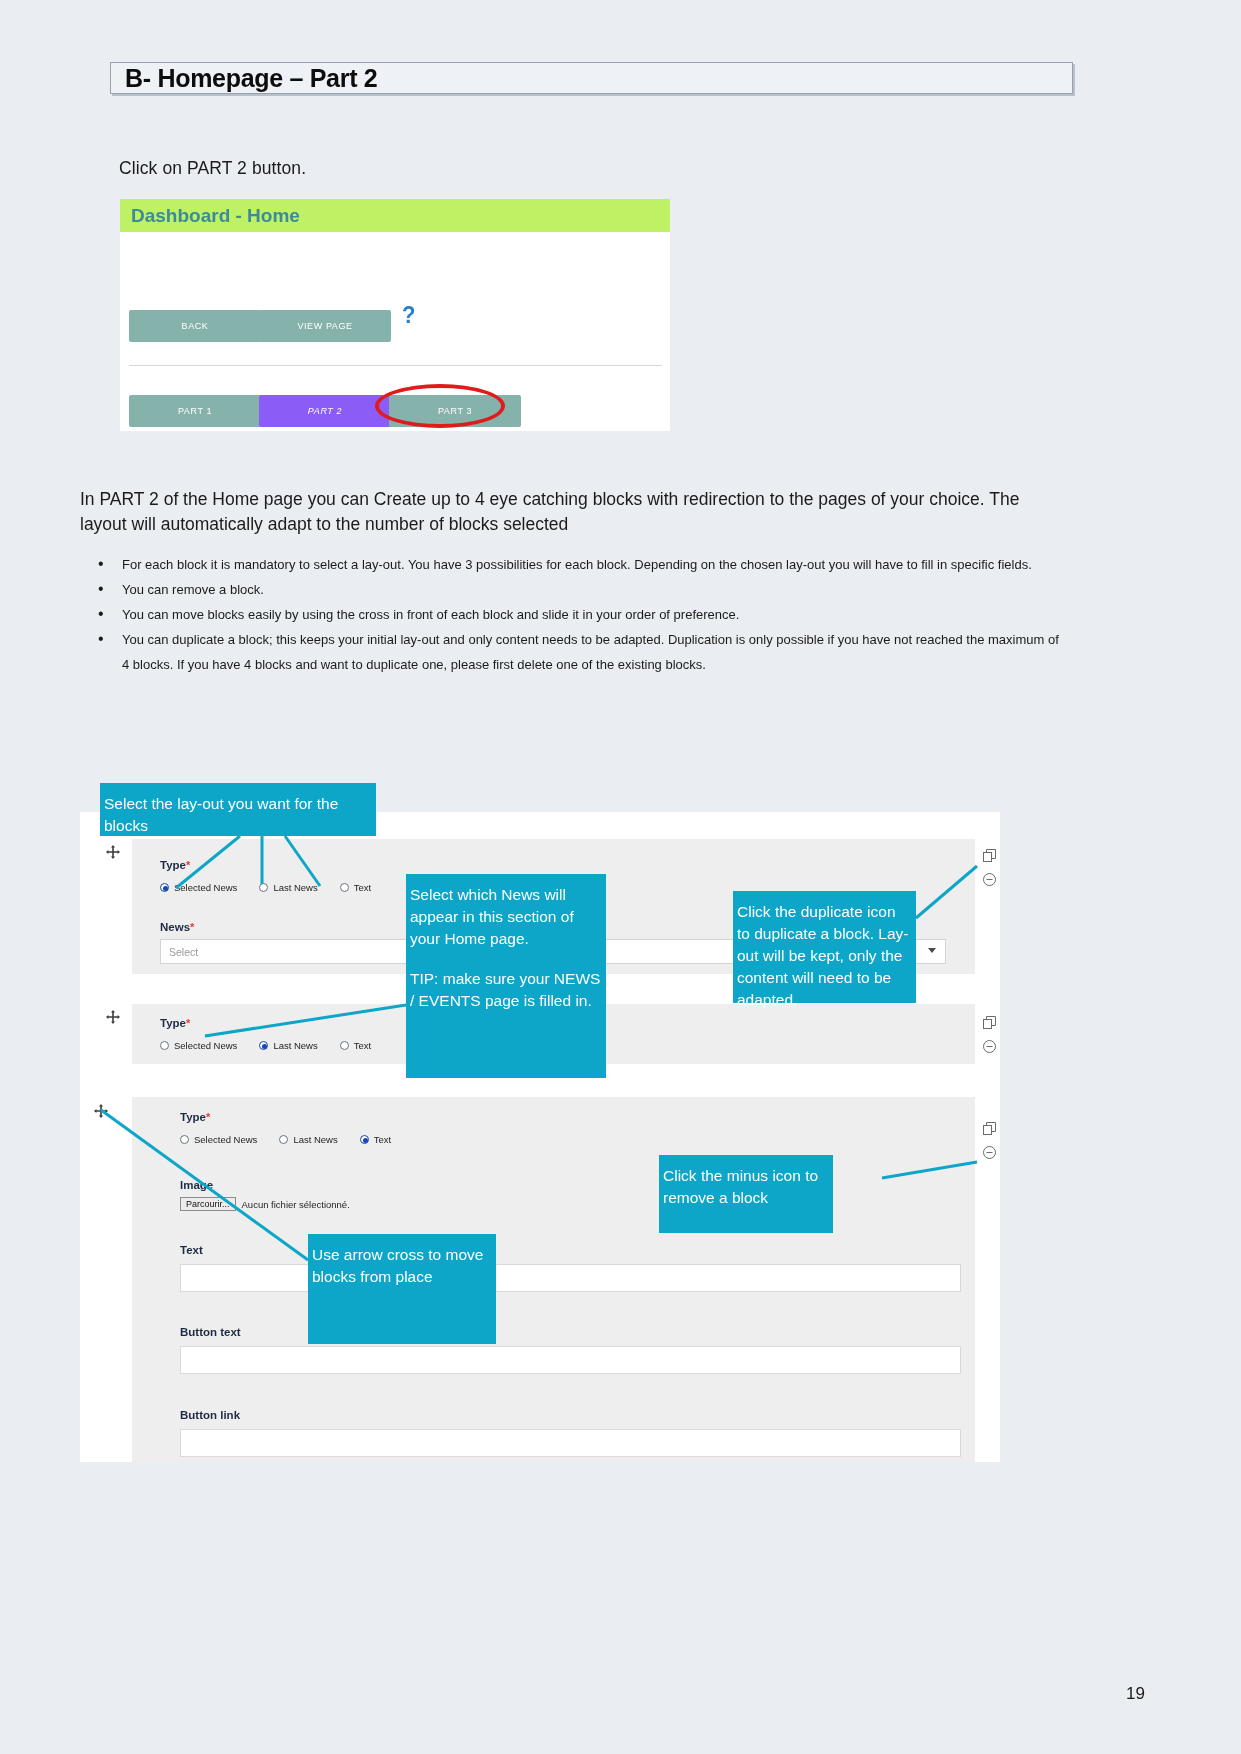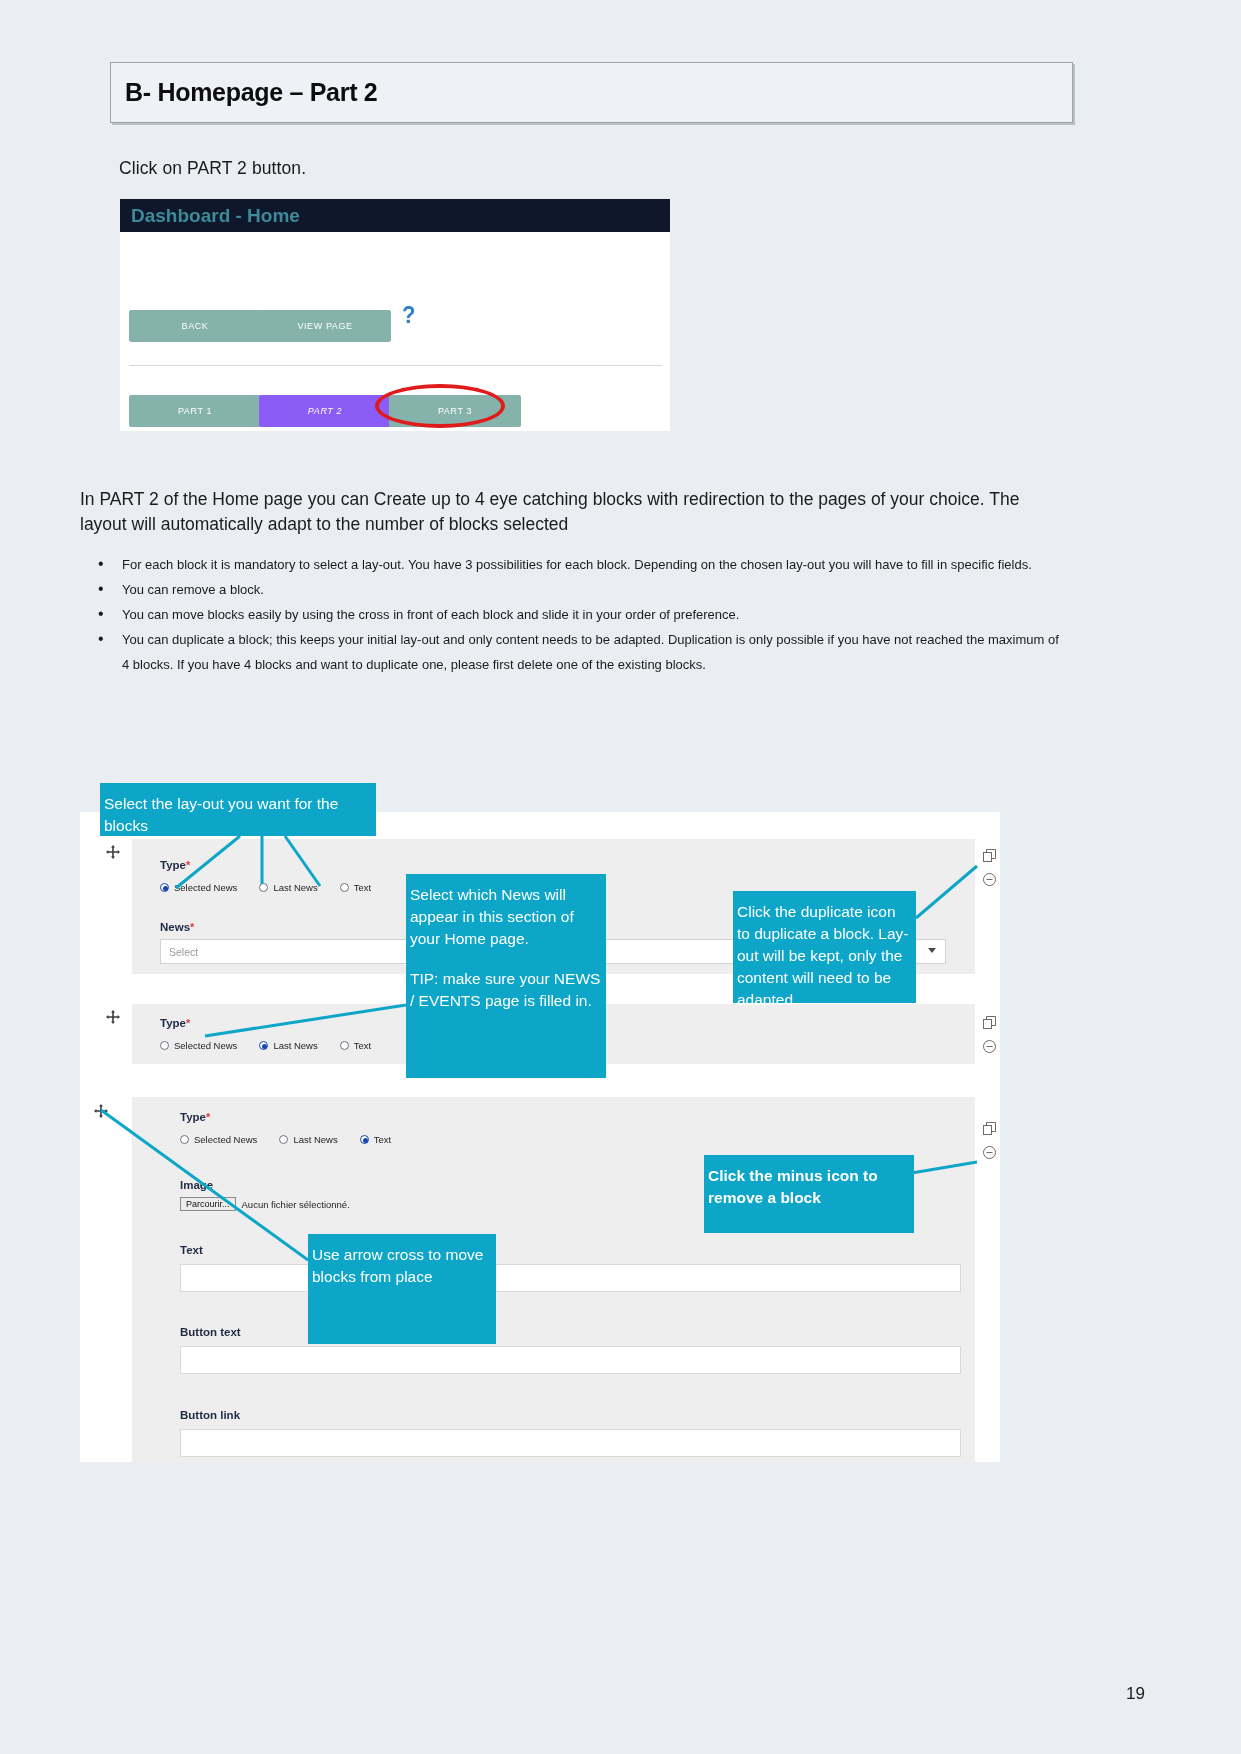--- a/index.html
+++ b/index.html
@@ -7,21 +7,21 @@
   body {
     width: 1241px; height: 1754px;
     background: #eaeef3;
     font-family: "Liberation Sans", sans-serif;
     position: relative;
     overflow: hidden;
   }
 
   
   .title-box{
-    position:absolute; left:110px; top:62px; width:963px; height:61px;
+    position:absolute; left:110px; top:62px; width:963px; height:32px;
     background:#eef1f5; border:1px solid #9aa3ad;
     box-shadow: 2px 2px 0 #b9c0c8;
     display:flex; align-items:center;
   }
   .title-box .txt{
     font-size:25px; font-weight:bold; color:#0d0d0d; letter-spacing:-0.3px;
     padding-left:14px;
   }
 
   
@@ -29,21 +29,21 @@
     position:absolute; left:119px; top:158px;
     font-size:17.5px; color:#1b1b1b; letter-spacing:0.1px;
   }
 
   
   .dash{
     position:absolute; left:120px; top:199px; width:550px; height:232px;
     background:#ffffff; 
   }
   .dash-head{
-    height:33px; background:#0f172a; display:flex; align-items:center;
+    height:33px; background:#bef264; display:flex; align-items:center;
   }
   .dash-head .t{
     font-size:19px; font-weight:bold; color:#3d8a99; padding-left:11px;
   }
   .dash-body{ position:relative; height:199px; background:#fff; }
   .dash-btn{
     position:absolute; height:32px; width:132px;
     background:#86b2ac; color:#fff; font-size:9px; letter-spacing:.6px;
     display:flex; align-items:center; justify-content:center;
     border-radius:2px;
@@ -147,21 +147,21 @@
   .ico svg{ display:block; }
 
   
   .callout{
     position:absolute; background:#0da6c8; color:#ffffff;
     font-size:15.5px; line-height:22px; padding:10px 4px;
   }
   .c1{ left:100px; top:783px; width:276px; height:53px; }
   .c2{ left:406px; top:874px; width:200px; height:204px; }
   .c3{ left:733px; top:871px; width:183px; height:112px;margin-top:20px; }
-  .c4{ left:704px; top:1155px; width:210px; height:78px;font-weight:bold; }
+  .c4{ left:659px; top:1155px; width:174px; height:78px; }
   .c5{ left:308px; top:1228px; width:188px; height:110px;margin-top:6px; }
   .callout p{ margin:0; }
   .callout p + p{ margin-top:18px; }
 
   
   .pageno{
     position:absolute; right:96px; bottom:50px;
     font-size:17px; color:#1b1b1b;
   }
 </style>

